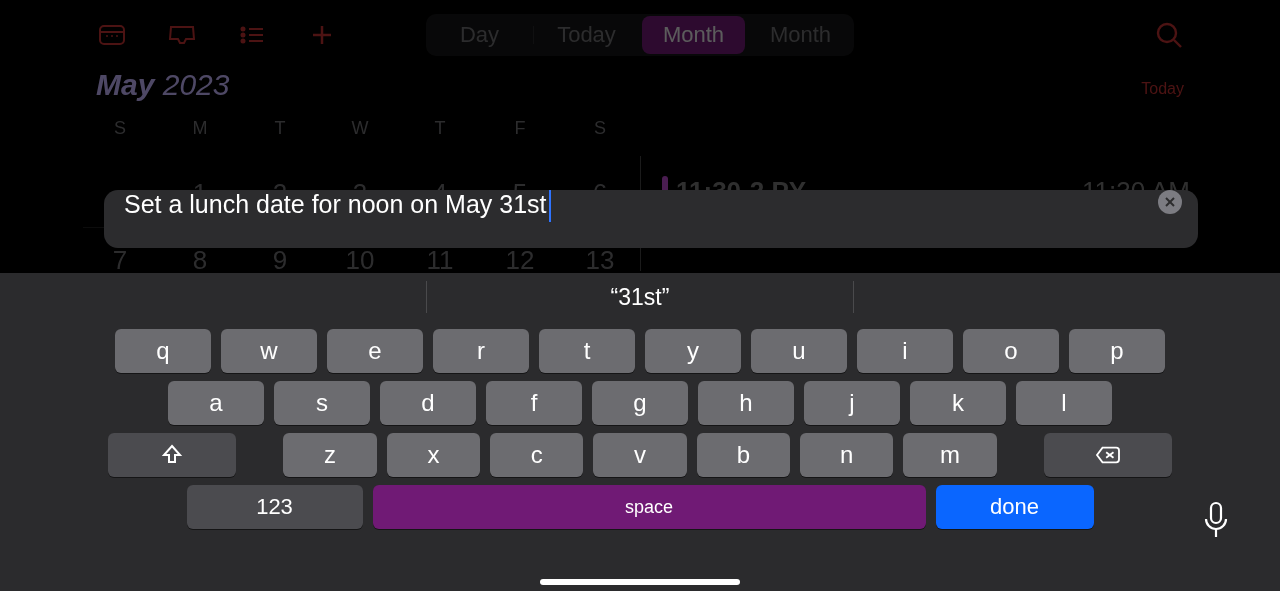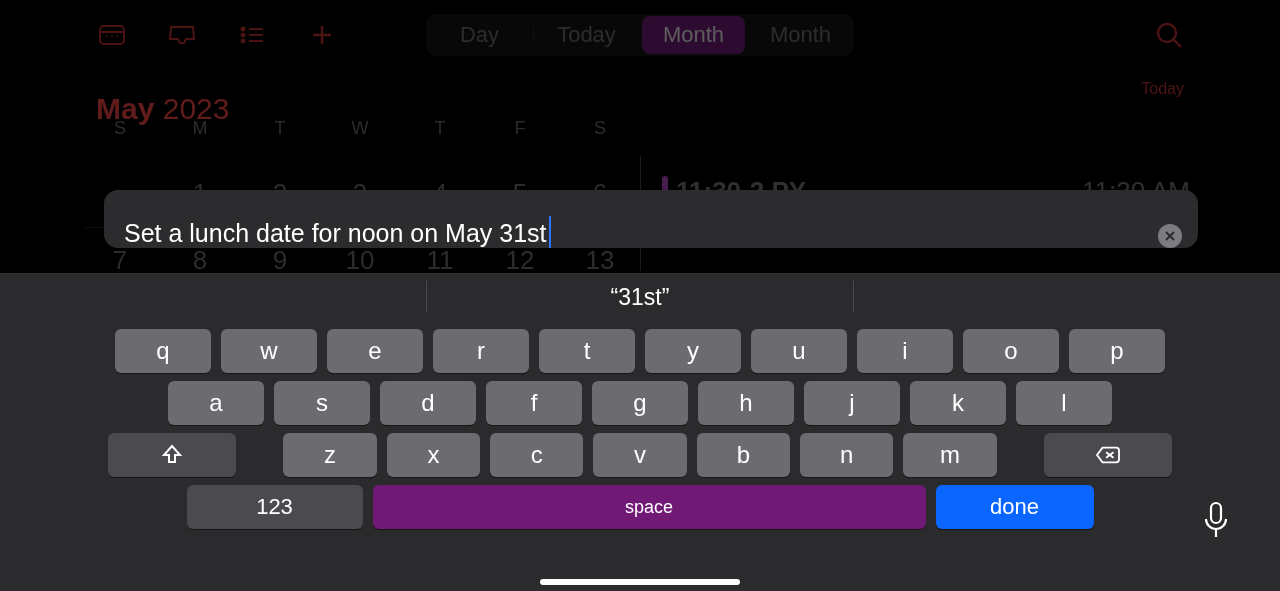--- a/index.html
+++ b/index.html
@@ -13,39 +13,39 @@
   .tb-icons { display:flex; gap: 42px; padding-left: 98px; align-items:center; }
   .tb-icon { width: 28px; height: 24px; color: #bf3030; }
   .segmented { position:absolute; left: 426px; top: 14px; width: 428px; height: 42px; background:#161617; border-radius: 10px; display:flex; align-items:flex-end; }
   .seg { flex:1; text-align:center; color:#6e6e72; font-size: 22px; height: 38px; line-height:38px; border-radius:8px; margin:2px; position:relative; }
   .seg.selected { background:#701a75; color:#e5e5e7; }
   .seg + .seg::before { content:""; position:absolute; left:-2px; top:10px; bottom:10px; width:1px; background:#2a2a2c; }
   .seg.selected::before, .seg.selected + .seg::before { display:none; }
   .search-top { position:absolute; right: 96px; top: 20px; color:#bf3030; }
   .search-top svg { width:30px; height:30px; }
 
-  .titlebar { position:absolute; left:96px; top:92px; color:#ef4444; font-size:30px; font-weight:400; }
+  .titlebar { position:absolute; left:96px; top:68px; color:#c4b5fd; font-size:30px; font-weight:400;font-style:italic; }
   .titlebar b { font-weight:700; }
   .today-link { position:absolute; right: 96px; top: 80px; color:#bf3030; font-size: 16px; }
 
   .dayheaders { position:absolute; left:80px; top:118px; width:560px; display:flex; }
   .dh { flex:1; text-align:center; color:#6e6e72; font-size:18px; }
 
   .caldays { position:absolute; left:80px; top:160px; width:560px; }
   .calrow { display:flex; }
   .calcell { flex:1; text-align:center; color:#6e6e72; font-size:26px; padding: 18px 0; position:relative; }
   .calrow + .calrow .calcell::before { content:""; position:absolute; top:0; left:4%; right:4%; height:1px; background:#1e1e20; }
 
   .eventcol-divider { position:absolute; left:640px; top:156px; bottom:320px; width:1px; background:#444; }
   .event-time-l { position:absolute; left: 662px; top: 176px; color:#777; font-size:26px; font-weight:600; }
   .event-time-l .dot { width:6px; height:28px; border-radius:3px; background:#b94acb; display:inline-block; vertical-align:-4px; margin-right:8px; }
   .event-time-r { position:absolute; right: 90px; top: 176px; color:#777; font-size:26px; }
 
   
-  .searchbar { position:absolute; left:104px; right:82px; top:190px; height:58px; background:#2c2c2e; border-radius: 14px; display:flex; align-items:flex-end; padding:8px 16px 0 20px; }
+  .searchbar { position:absolute; left:104px; right:82px; top:190px; height:58px; background:#2c2c2e; border-radius: 14px; display:flex; align-items:flex-start; padding:0 16px 0 20px; }
   .caret { width:2px; height:32px; background:#2f74ff; margin-left:2px; animation: blink 1.1s step-end infinite; }
   @keyframes blink { 50% { opacity:0; } }
   .clear-x { width:24px; height:24px; border-radius:50%; background:#7c7c82; display:flex; align-items:center; justify-content:center; color:#2c2c2e; }
   .clear-x svg { width:12px; height:12px; }
 
   
   .kbpanel { position:absolute; left:0; right:0; bottom:0; height: 318px; background:#2b2b2d; }
   .suggestbar { height:48px; display:flex; align-items:center; }
   .sug { flex:1; text-align:center; color:#fff; font-size:23px; height:32px; line-height:32px; }
   .sug + .sug { border-left:1px solid #4a4a4c; }

